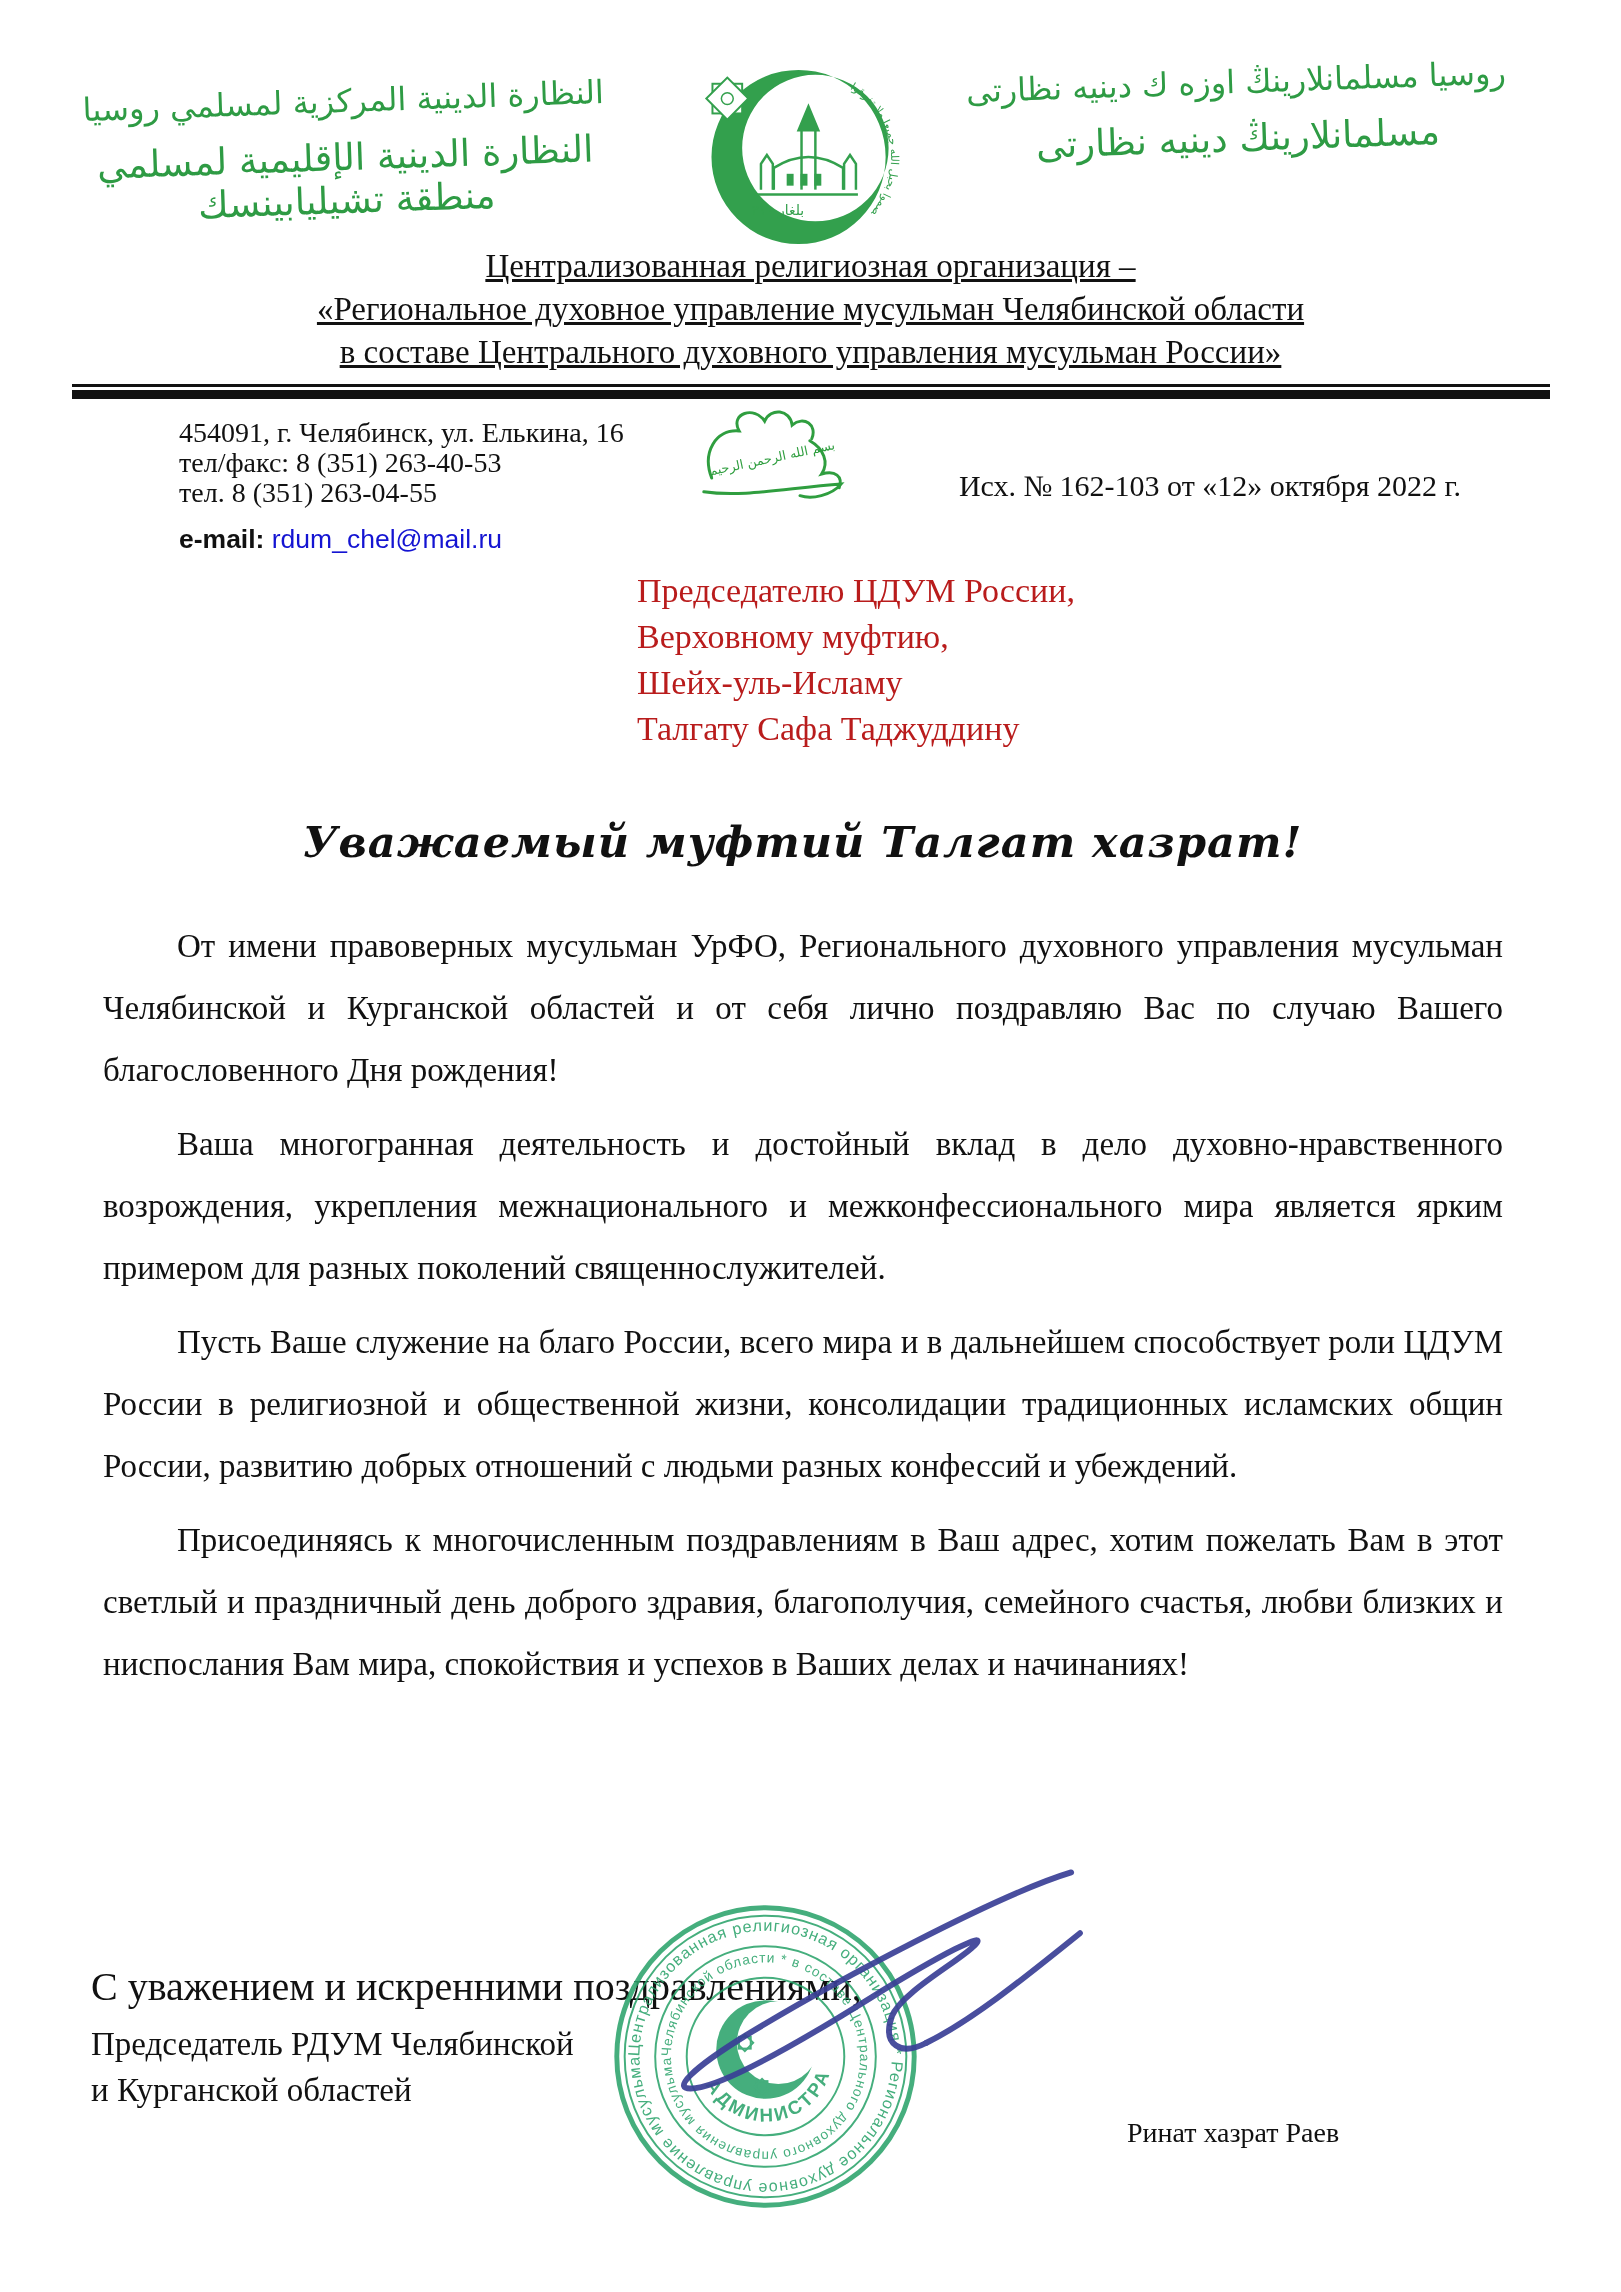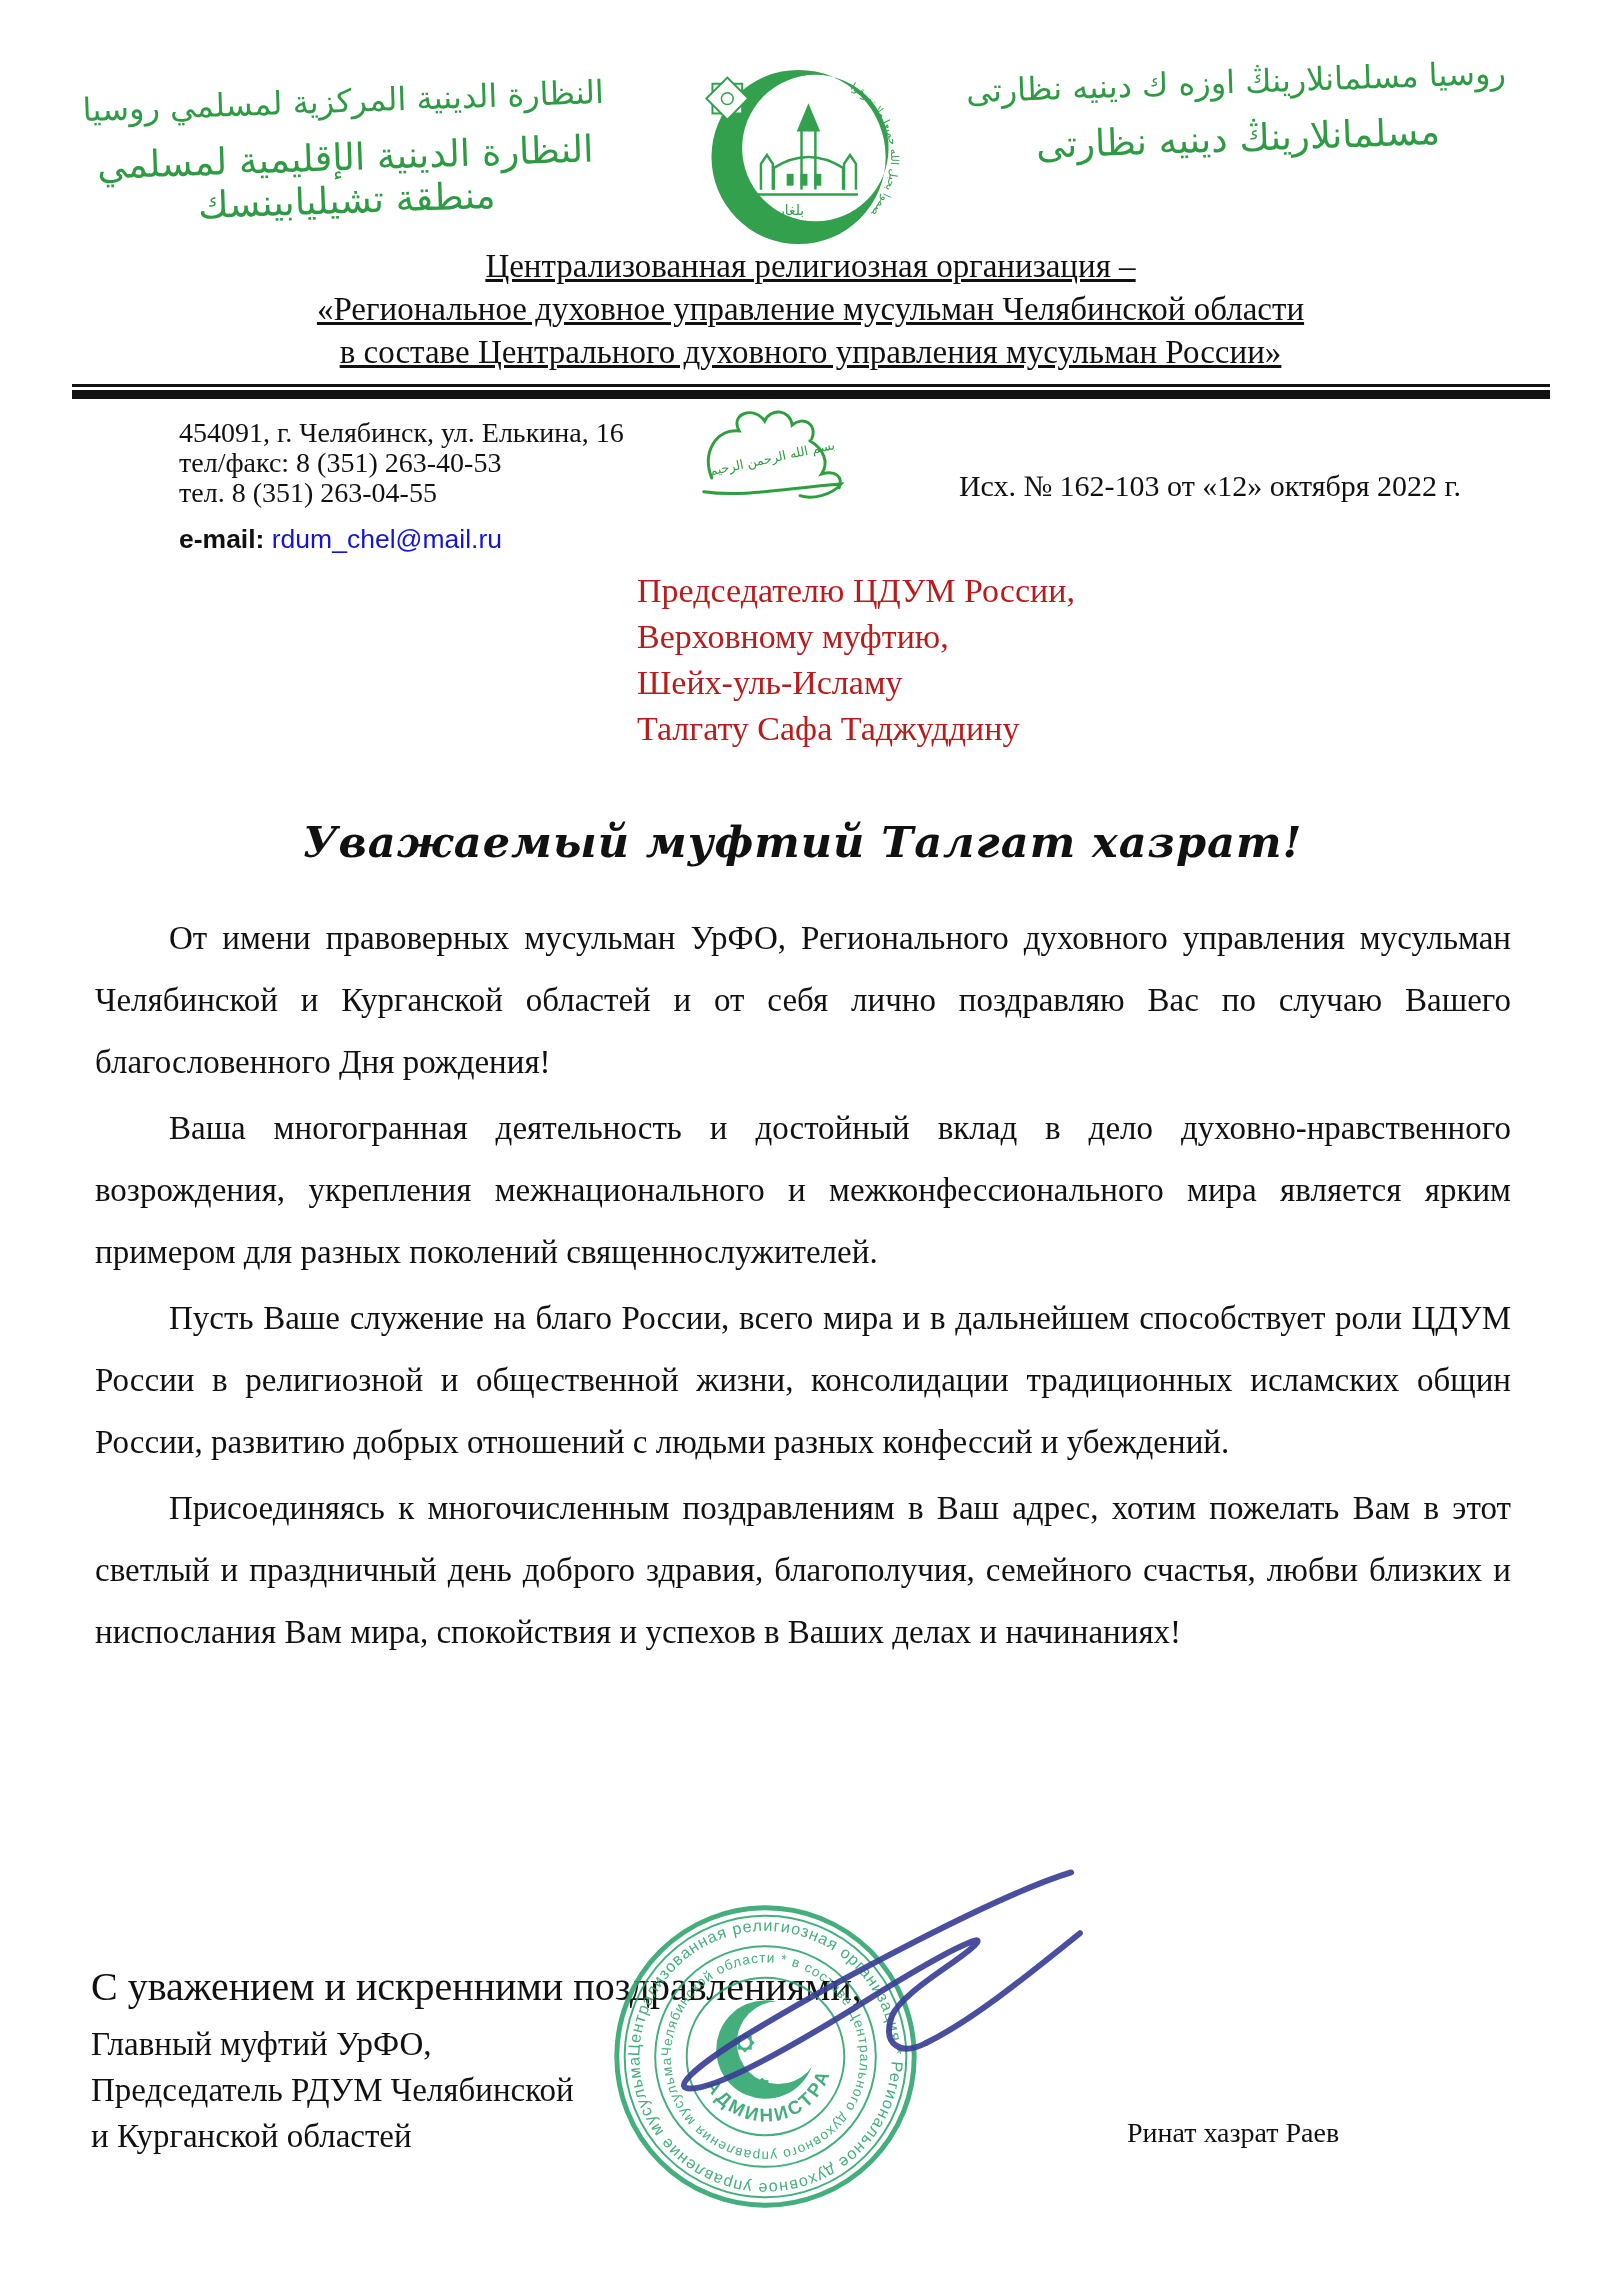--- a/index.html
+++ b/index.html
@@ -27,21 +27,21 @@
   .contact a{color:#1414d2;text-decoration:none;font-weight:normal;}
   .bismillah{left:694px;top:400px;}
   .ref{left:912px;top:469px;width:549px;text-align:right;font-size:30px;color:#111;}
   
   .addressee{left:637px;top:568px;font-size:34px;line-height:46px;color:#b91c1c;}
   
   .salutation{left:0;right:16px;top:817px;text-align:center;font-size:43px;font-weight:bold;font-style:italic;
     font-family:"DejaVu Serif",serif;color:#111;letter-spacing:1px;}
   
   .body-text{left:91px;top:903px;width:1424px;font-size:33px;line-height:62px;text-align:justify;color:#111;}
-  .body-text p{margin:4px;text-indent:74px;}
+  .body-text p{margin:12px;text-indent:74px;}
   
   .closing-regards{left:91px;top:1963px;font-size:40px;color:#111;}
   .closing-block{left:91px;top:2021px;font-size:33px;line-height:46px;color:#111;}
   .signer{left:1127px;top:2117px;font-size:28px;color:#111;}
   
   .stamp{left:603px;top:1894px;opacity:0.87;}
   .signature{left:578px;top:1835px;}
   .stamp-ring-text{font-family:"Liberation Sans",sans-serif;fill:#2aa36a;}
 </style>
 </head>
@@ -137,21 +137,20 @@
 
   <div class="abs body-text">
     <p>От имени правоверных мусульман УрФО, Регионального духовного управления мусульман Челябинской и Курганской областей и от себя лично поздравляю Вас по случаю Вашего благословенного Дня рождения!</p>
     <p>Ваша многогранная деятельность и достойный вклад в дело духовно-нравственного возрождения, укрепления межнационального и межконфессионального мира является ярким примером для разных поколений священнослужителей.</p>
     <p>Пусть Ваше служение на благо России, всего мира и в дальнейшем способствует роли ЦДУМ России в религиозной и общественной жизни, консолидации традиционных исламских общин России, развитию добрых отношений с людьми разных конфессий и убеждений.</p>
     <p>Присоединяясь к многочисленным поздравлениям в Ваш адрес, хотим пожелать Вам в этот светлый и праздничный день доброго здравия, благополучия, семейного счастья, любви близких и ниспослания Вам мира, спокойствия и успехов в Ваших делах и начинаниях!</p>
   </div>
 
   <div class="abs closing-regards">С уважением и искренними поздравлениями,</div>
   <div class="abs closing-block">
-    <div>Главный муфтий УрФО,</div>
     <div>Председатель РДУМ Челябинской</div>
     <div>и Курганской областей</div>
   </div>
   <div class="abs signer">Ринат хазрат Раев</div>
 
   <div class="abs stamp">
     <svg width="325" height="325" viewBox="0 0 330 330">
       <g stroke="#2aa36a" fill="none">
         <circle cx="165" cy="165" r="151" stroke-width="5"></circle>
         <circle cx="165" cy="165" r="143" stroke-width="2"></circle>

